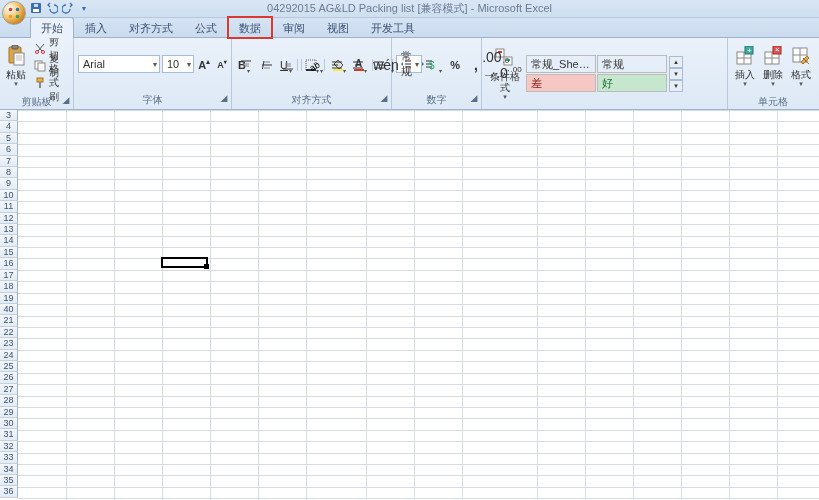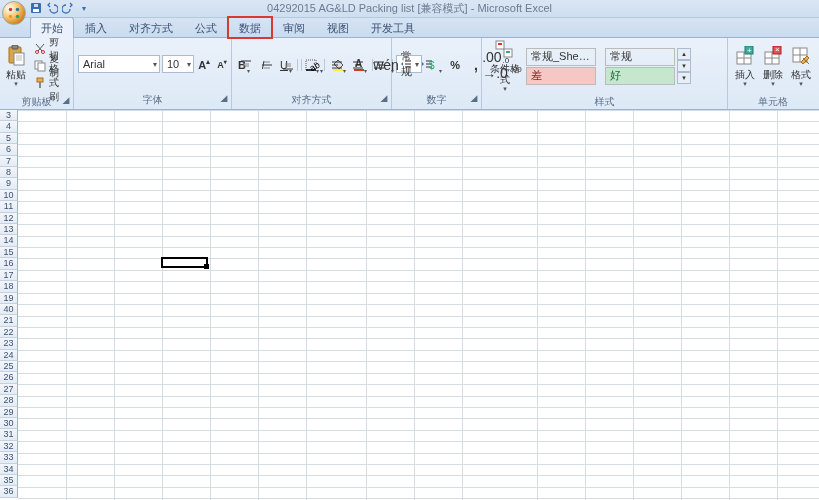--- a/index.html
+++ b/index.html
@@ -41,21 +41,21 @@
 
 .iconrow { display: flex; gap: 1px; }
 .ibtn { width: 20px; height: 20px; border: 1px solid transparent; border-radius: 2px; display: flex; align-items: center; justify-content: center; cursor: pointer; position:relative; }
 .ibtn .mini-dd { position:absolute; right:1px; bottom:0; font-size:6px; color:#555; }
 .sep { width:1px; background:#b8c9dd; margin: 4px 2px; align-self: stretch; }
 
 .fontcol { display:flex; gap:2px; }
 
 .stylecell { width:70px; height:18px; border:1px solid #bbb; font-size:11px; display:flex; align-items:center; padding:0 4px; }
 .stylegrid { display:flex; flex-direction:column; gap:1px; }
-.stylerow { display:flex; gap:9px; }
+.stylerow { display:flex; gap:1px; }
 .style-scroll { display:flex; flex-direction:column; width:14px; }
 .style-scroll .sb { height:12px; border:1px solid #a9bcd3; background:#e8eef6; display:flex; align-items:center; justify-content:center; font-size:7px; cursor:pointer; }
 
 
 .sheet { position: relative; height: calc(500px - 18px - 20px - 72px); overflow: hidden; }
 .rowhdrs { position:absolute; left:0; top:0; width:18px; }
 .rowhdr { height:11.42px; background:linear-gradient(#f3f6fb,#e4ebf4); border-bottom:1px solid #c4d1e0; border-right:1px solid #9db2cc; font-size:9px; color:#3b5173; text-align:center; line-height:11px; }
 .cells { position:absolute; left:18px; top:0; right:0; bottom:0; }
 .col-line { position:absolute; top:0; bottom:0; width:0; border-right:1px solid #d6dce4; }
 .row-line { position:absolute; left:0; right:0; height:0; border-bottom:1px solid #d6dce4; }
@@ -400,21 +400,20 @@
               <span>好</span>
             </div>
         </div>
       </div>
       <div class="style-scroll">
         <div class="sb">▴</div>
         <div class="sb">▾</div>
         <div class="sb">▾</div>
       </div>
     </div>
-    <div class="group-label"><span>样式</span></div>
   </div>
 
   <div class="group" style="width:90px;border-right:none">
     <div class="group-body">
       <div class="bigbtn" style="width:28px">
         <span class="ic">
             <svg width="20" height="20">
               <rect x="2" y="6" width="14" height="12" fill="#fff" stroke="#888"></rect>
               <line x1="2" y1="12" x2="16" y2="12" stroke="#888"></line>
               <line x1="9" y1="6" x2="9" y2="18" stroke="#888"></line>

